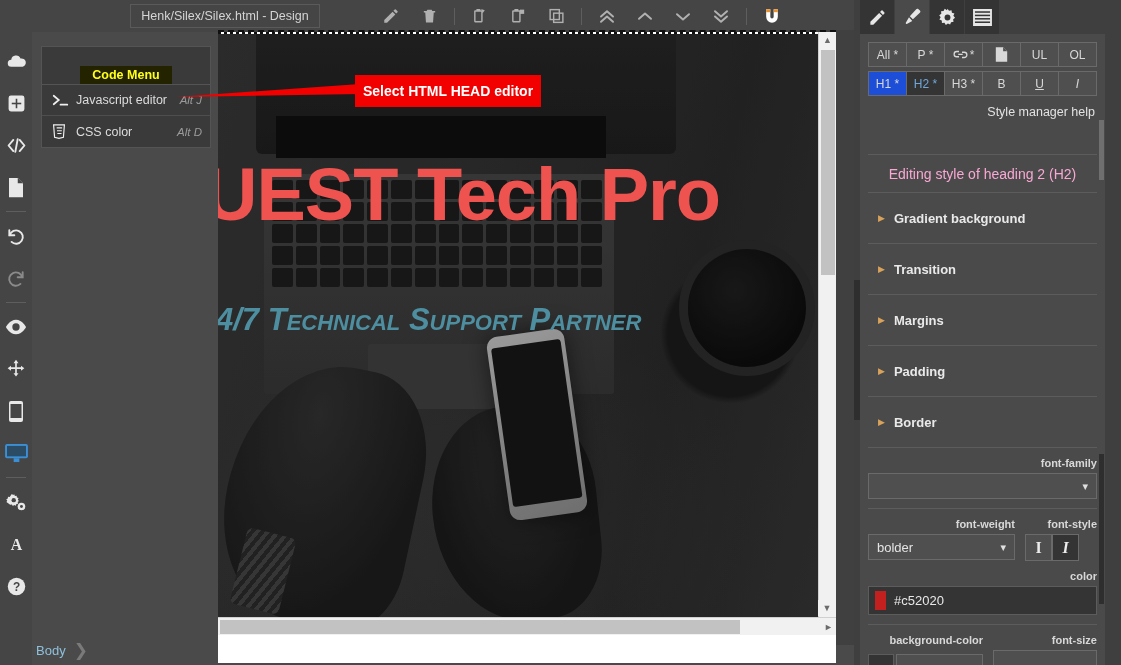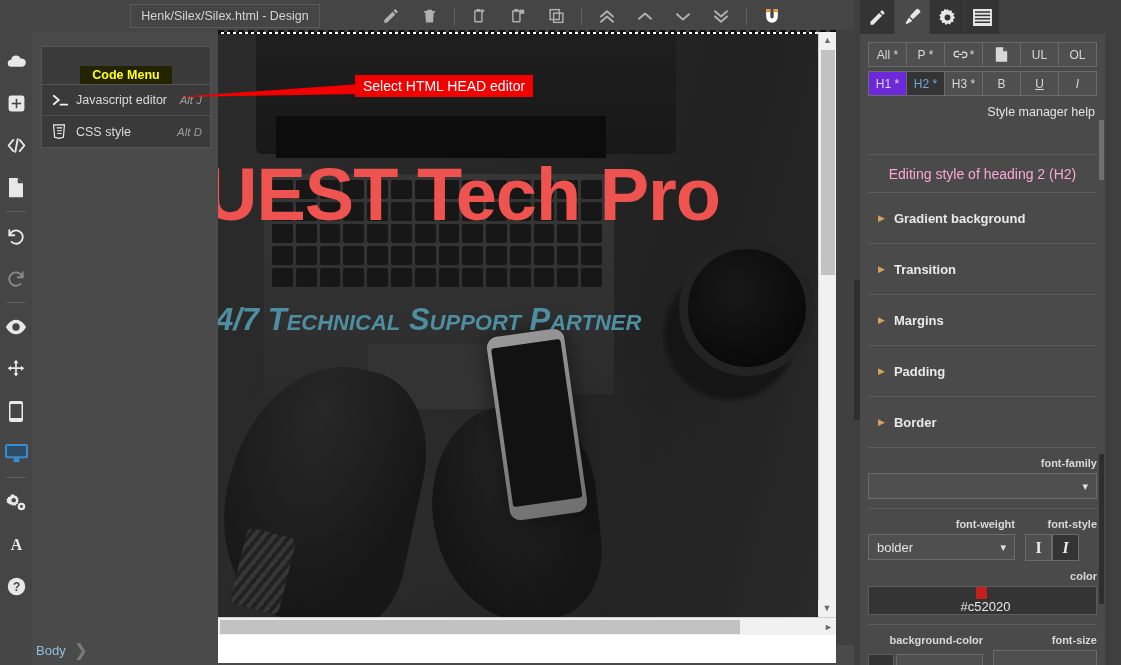--- a/index.html
+++ b/index.html
@@ -94,24 +94,24 @@
   }
 
   
   #callout-arrow {
     position: absolute; left: 176px; top: 84px;
     width: 184px; height: 16px;
     z-index: 40;
   }
   #callout-box {
     position: absolute; left: 355px; top: 75px;
-    height: 22px;
+    height: 32px;
     background: #f20000;
     color: #ffffff;
-    font-weight: normal; font-size: 14px;
+    font-weight: bold; font-size: 14px;
     display: flex; align-items: center;
     padding: 5px 8px;
     z-index: 41;
     white-space: nowrap;
   }
 
   
   #canvas-wrap {
     position: absolute; left: 218px; top: 30px;
     width: 636px; height: 615px;
@@ -293,21 +293,21 @@
     flex: 1;
     height: 25px;
     border: 1px solid #6a6a6a;
     border-right: none;
     background: #4f4f4f;
     color: #d8d8d8;
     font-size: 12px;
     display:flex; align-items:center; justify-content:center;
   }
   .selbtn:last-child { border-right: 1px solid #6a6a6a; }
-  .selbtn.light { background: #6d28d9; }
+  .selbtn.light { background: #1d4ed8; }
   .selbtn.active { background: #343434; color:#6fa8dc; }
   .selbtn.u { text-decoration: underline; }
   .selbtn.i { font-style: italic; }
   .selbtn svg { display:block; }
   #style-help-row { text-align: right; padding: 2px 2px 0 0; }
   #style-help {
     color:#e2e2e2; font-size:12.5px; 
   }
   #editing-label-wrap {
     margin-top: 34px;
@@ -352,21 +352,20 @@
     font-family:"Liberation Serif", serif; font-size: 16px; font-weight: 600;
   }
   .ibtn.sel { background: #343434; }
   .ibtn.it { font-style: italic; }
   .color-field {
     height: 29px;
     background: #343434;
     border: 1px solid #5c5c5c;
     display:flex; align-items:center;
     padding-left: 6px;
-    flex-direction: column;
   }
   .swatch { width: 11px; height: 19px; background: #c52020; margin-right: 8px; }
   .color-text { color: #e8e8e8; font-size: 13px; }
   .divider { height:1px; background:#5c5c5c; margin-top: 9px; }
   .stub-box {
     height: 24px; background:#4f4f4f; border:1px solid #6a6a6a; margin-top:4px;
   }
   .stub-sw { width: 26px; background:#343434; border:1px solid #5c5c5c; height:24px; margin-top:4px;}
   #panel-scrollthumb {
     position:absolute; right: 1px; top: 86px; width: 5px; height: 60px;
@@ -660,21 +659,21 @@
       <span>Javascript editor</span>
       <span class="cm-shortcut">Alt J</span>
     </div>
     <div class="cm-item">
       <span class="cm-glyph">
         <svg width="14" height="15" viewBox="0 0 16 18" fill="none" stroke="currentColor" stroke-width="1.4">
             <path d="M1.5 1h13l-1.2 15L8 17.2 2.7 16z"></path>
             <path d="M11.8 4.6H5.2M11.4 8H5.6M11 11.4H6" stroke-width="1.3"></path>
           </svg>
       </span>
-      <span>CSS style</span>
+      <span>CSS color</span>
       <span class="cm-shortcut">Alt D</span>
     </div>
   </div>
 
   <svg id="callout-arrow" viewBox="0 0 184 16" preserveAspectRatio="none">
     <polygon points="0,13 184,0 184,10" fill="#f20000"></polygon>
   </svg>
   <div id="callout-box">Select HTML HEAD editor</div>
 
   <div id="breadcrumb">

